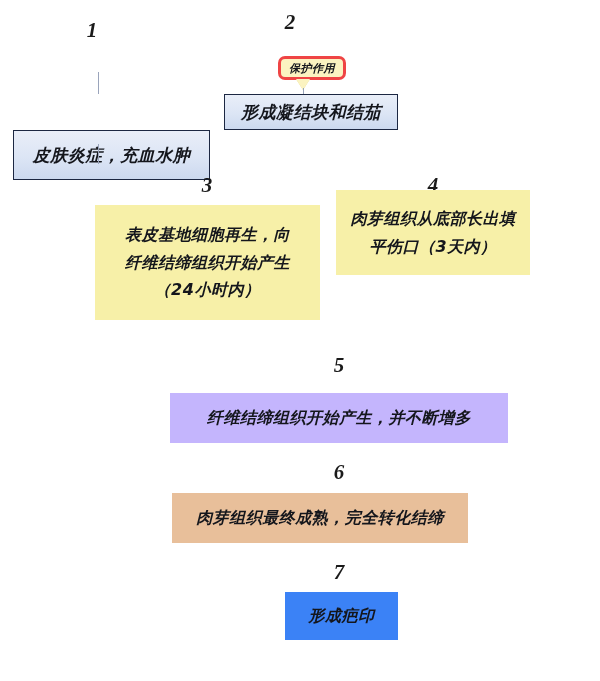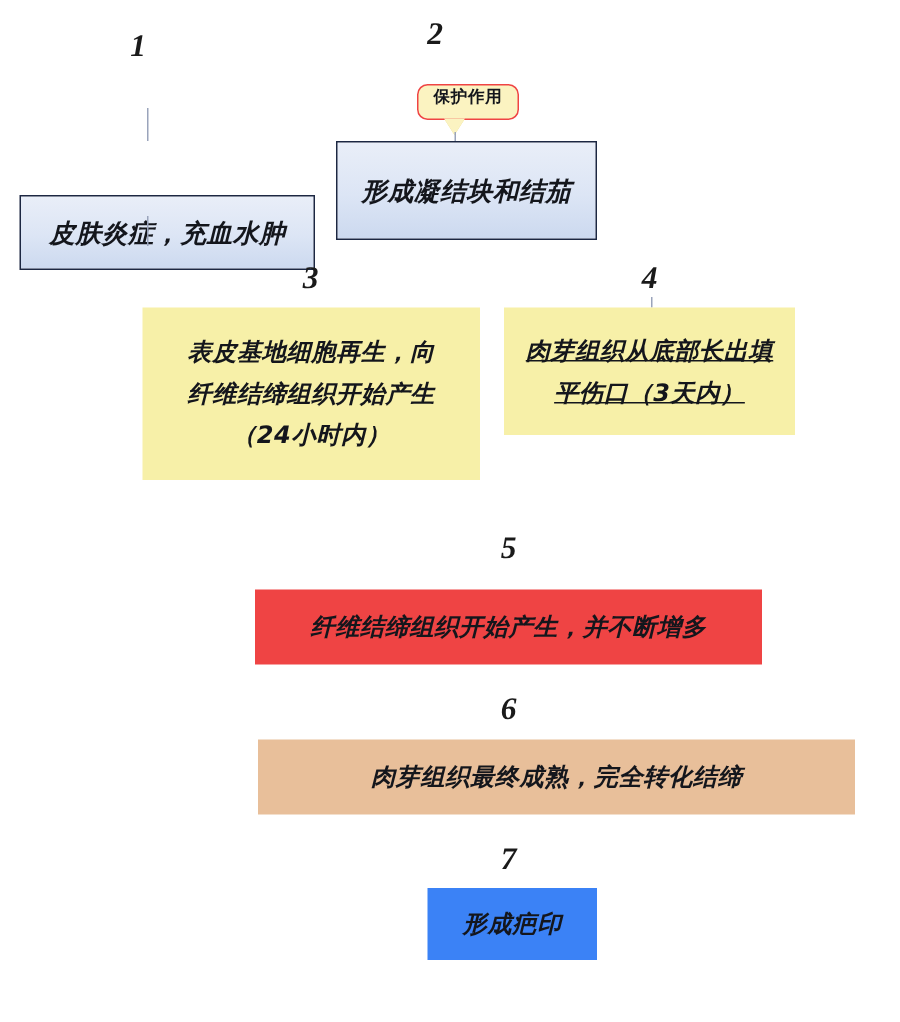--- a/index.html
+++ b/index.html
@@ -47,21 +47,21 @@
     border: 1.5px solid #1c2742;
     font-size: 17px;
   }
   .box-yellow {
     background: #f7f0a8;
     border: none;
     font-size: 16px;
     line-height: 1.72;
   }
   .box-pink {
-    background: #ef4444;
+    background: #c4b5fd;
     border: none;
     font-size: 16px;
     text-align: right;
   }
   .box-orange {
     background: #e8bf9a;
     border: none;
     font-size: 16px;
   }
   .box-lightblue {
@@ -70,27 +70,29 @@
     font-size: 16px;
   }
   .box-inner {
     padding: 0 10px;
     white-space: pre-line;
   }
   .callout {
     position: absolute;
     box-sizing: border-box;
     background: #fbf3c1;
-    border: 1px solid #ef4444;
+    border: 3px solid #ef4444;
     border-radius: 7px;
     font-family: "DejaVu Sans", "Liberation Sans", sans-serif;
+    font-style: italic;
     font-weight: bold;
     font-size: 11px;
     color: #14161c;
     display: flex;
+    align-items: center;
     justify-content: center;
     letter-spacing: 0.5px;
   }
   .callout-tail {
     position: absolute;
     width: 0;
     height: 0;
     border-left: 7px solid transparent;
     border-right: 7px solid transparent;
     border-top: 11px solid #fbf3c1;
@@ -139,45 +141,45 @@
     <span class="box-inner">皮肤炎症，充血水肿</span>
   </div>
   <div class="connector connector-v" style="left:98px; top:144px; height:20px;"></div>
 
   <div class="step-num" style="left:270px; top:12px; width:40px;">2</div>
   <div class="callout" style="left:278px; top:56px; width:68px; height:24px;">
     <span>保护作用</span>
   </div>
   <div class="callout-tail" style="left:296px; top:79px;"></div>
   <div class="connector connector-v" style="left:303px; top:88px; height:6px;"></div>
-  <div class="box box-blue" style="left:224px; top:94px; width:174px; height:66px;">
+  <div class="box box-blue" style="left:224px; top:94px; width:174px; height:36px;">
     <span class="box-inner">形成凝结块和结茄</span>
   </div>
 
   <div class="step-num" style="left:187px; top:175px; width:40px;">3</div>
   <div class="box box-yellow" style="left:95px; top:205px; width:225px; height:115px;">
     <span class="box-inner">表皮基地细胞再生，向
 纤维结缔组织开始产生
 （24小时内）</span>
   </div>
 
   <div class="step-num" style="left:413px; top:175px; width:40px;">4</div>
   <div class="connector connector-v" style="left:434px; top:198px; height:7px;"></div>
-  <div class="box box-yellow" style="left:336px; top:205px; width:194px; height:85px;text-decoration:underline;">
+  <div class="box box-yellow" style="left:336px; top:190px; width:194px; height:85px;">
     <span class="box-inner">肉芽组织从底部长出填
 平伤口（3天内）</span>
   </div>
 
   <div class="step-num" style="left:319px; top:355px; width:40px;">5</div>
   <div class="box box-pink" style="left:170px; top:393px; width:338px; height:50px;">
     <span class="box-inner">纤维结缔组织开始产生，并不断增多</span>
   </div>
 
   <div class="step-num" style="left:319px; top:462px; width:40px;">6</div>
-  <div class="box box-orange" style="left:172px; top:493px; width:398px; height:50px;">
+  <div class="box box-orange" style="left:172px; top:493px; width:296px; height:50px;">
     <span class="box-inner">肉芽组织最终成熟，完全转化结缔</span>
   </div>
 
   <div class="step-num" style="left:319px; top:562px; width:40px;">7</div>
   <div class="box box-lightblue" style="left:285px; top:592px; width:113px; height:48px;">
     <span class="box-inner">形成疤印</span>
   </div>
 
 
 </div>

